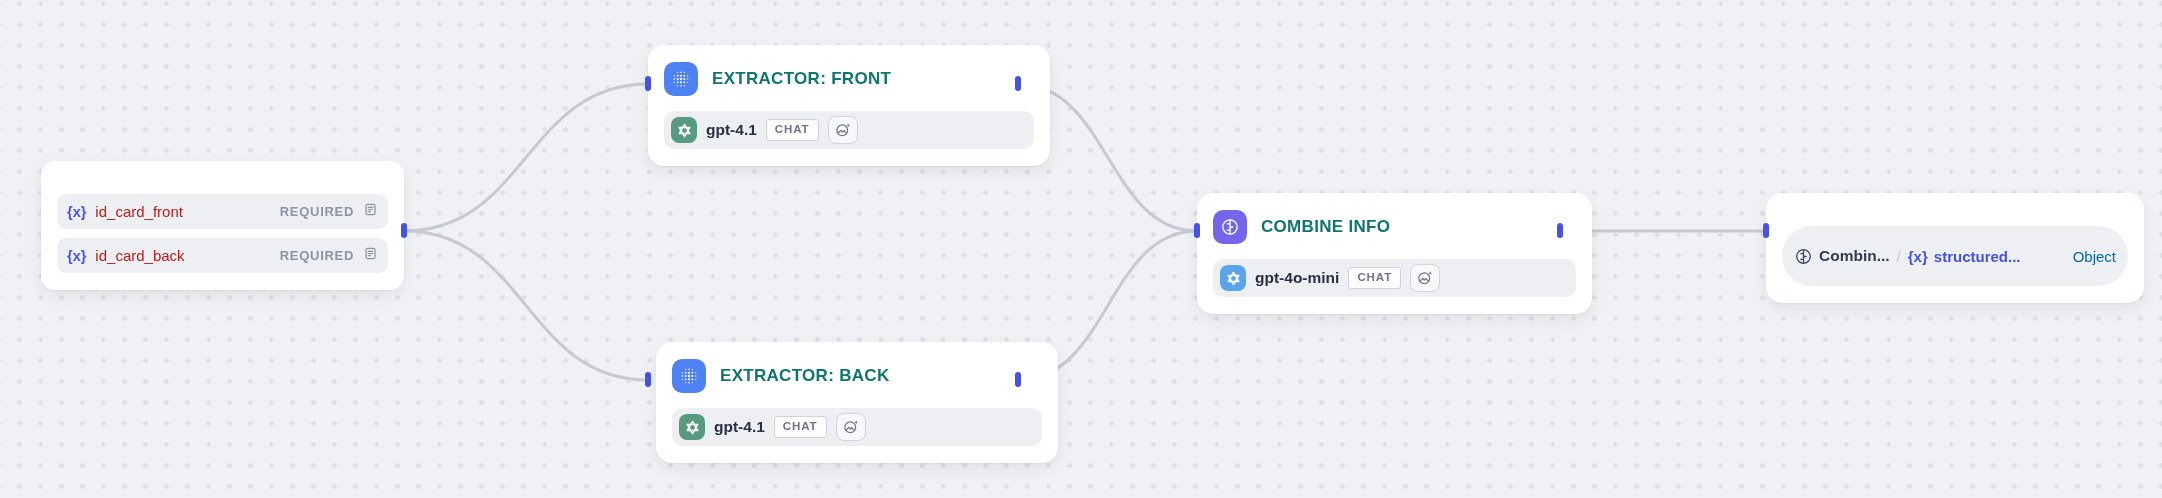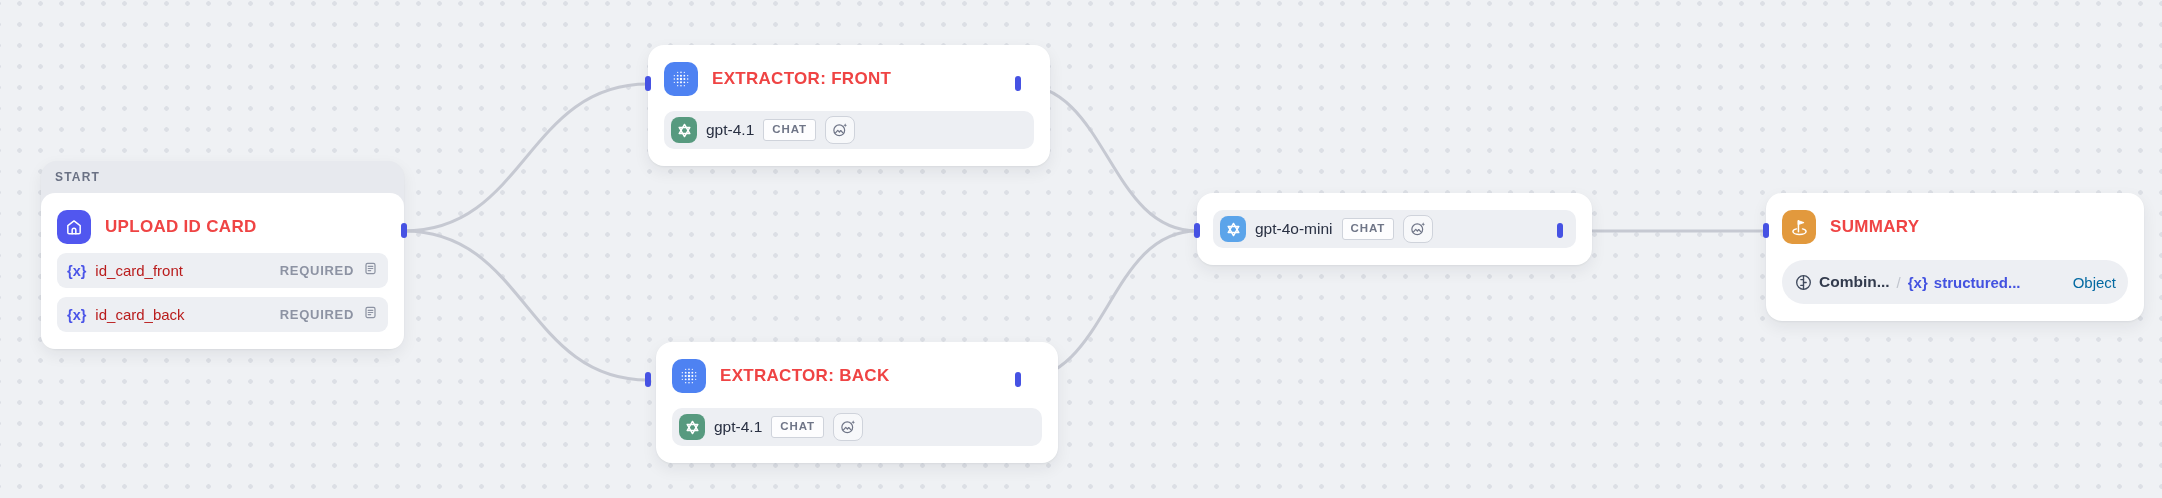--- a/index.html
+++ b/index.html
@@ -38,41 +38,41 @@
   .start-card{box-shadow:none;border-radius:14px;}
 
   .pad{padding:17px 16px;}
   .title-row{display:flex;align-items:center;gap:14px;}
   .title-row.mb{margin-bottom:15px;}
   .node-icon{width:34px;height:34px;border-radius:10px;display:grid;place-items:center;flex:0 0 auto;}
   .ni-upload{background:#5157ef;}
   .ni-extractor{background:#4e82f2;}
   .ni-combine{background:#7466ea;}
   .ni-summary{background:#e2993d;}
-  .node-title{font-size:17px;font-weight:700;color:#ef4444;letter-spacing:.3px;white-space:nowrap;}
+  .node-title{font-size:17px;font-weight:700;color:#0f766e;letter-spacing:.3px;white-space:nowrap;}
 
   .field-row{display:flex;align-items:center;gap:9px;height:35px;padding:0 10px;
     background:#edeff3;border-radius:9px;margin-top:9px;}
   .field-row:first-of-type{margin-top:16px;}
   .var{color:#4a54e8;font-weight:600;font-size:14.5px;}
   .field-name{font-size:15px;color:#b91c1c;}
   .required{margin-left:auto;font-size:13px;font-weight:700;letter-spacing:.7px;color:#8d93a3;}
 
   .model-pill{display:flex;align-items:center;gap:9px;height:38px;padding:0 7px;
     background:#edeff3;border-radius:10px;}
   .provider-chip{width:26px;height:26px;border-radius:8px;display:grid;place-items:center;flex:0 0 auto;}
   .pc-green{background:#579a7f;}
   .pc-blue{background:#5ba4ea;}
-  .model-name{font-size:15.5px;font-weight:400;color:#293042;white-space:nowrap;}
+  .model-name{font-size:15.5px;font-weight:700;color:#293042;white-space:nowrap;}
   .chat-badge{background:#fdfdfe;border:1.4px solid #cfd3db;border-radius:3px;
     padding:4px 8px;font-size:11.5px;font-weight:700;letter-spacing:.9px;color:#6f7587;line-height:1;}
   .cap-chip{width:28px;height:26px;border:1.4px solid #cfd3db;border-radius:8px;
     display:grid;place-items:center;background:rgba(255,255,255,.55);}
 
-  .output-pill{display:flex;align-items:center;gap:6px;height:36px;padding:4px 12px;
+  .output-pill{display:flex;align-items:center;gap:6px;height:36px;padding:12px 12px;
     background:#edeff3;border-radius:999px;margin-top:16px;}
   .out-source{font-size:15.5px;font-weight:600;color:#333b4d;white-space:nowrap;}
   .out-sep{color:#c0c4cd;font-size:15px;margin:0 1px;}
   .out-var,.out-field{color:#4352e0;font-weight:600;font-size:15px;white-space:nowrap;}
   .out-type{margin-left:auto;font-size:15px;color:#0369a1;}
 </style>
 </head>
 <body>
 
 <svg class="edges" xmlns="http://www.w3.org/2000/svg">
@@ -86,33 +86,21 @@
 <div class="handle h-upload-out"></div>
 <div class="handle h-front-in"></div>
 <div class="handle h-front-out"></div>
 <div class="handle h-back-in"></div>
 <div class="handle h-back-out"></div>
 <div class="handle h-combine-in"></div>
 <div class="handle h-combine-out"></div>
 <div class="handle h-summary-in"></div>
 
 <div class="node node-upload start-group">
-  <div class="start-badge">
-    <span>START</span>
-  </div>
   <div class="card start-card pad">
-    <div class="title-row">
-      <div class="node-icon ni-upload">
-        <svg width="20" height="20" viewBox="0 0 24 24" fill="none" stroke="#ffffff" stroke-width="1.8" stroke-linecap="round" stroke-linejoin="round">
-          <path d="M4.6 10.3 L12 4.7 l7.4 5.6 V18.6 a1.6 1.6 0 0 1 -1.6 1.6 H6.2 a1.6 1.6 0 0 1 -1.6 -1.6 Z"></path>
-          <path d="M9.8 20.2 v-4.4 a2.2 2.2 0 0 1 4.4 0 v4.4"></path>
-        </svg>
-      </div>
-      <div class="node-title">UPLOAD ID CARD</div>
-    </div>
     <div class="field-row">
       <span class="var">{x}</span>
       <span class="field-name">id_card_front</span>
       <span class="required">REQUIRED</span>
       <span>
         <svg width="15" height="15" viewBox="0 0 16 16" fill="none" stroke="#8d93a3" stroke-width="1.3" stroke-linecap="round">
           <rect x="3.2" y="2.6" width="9.6" height="10.8" rx="1.6"></rect>
           <path d="M5.6 5.8 h4.8 M5.6 8 h4.8 M5.6 10.2 h2.6"></path>
         </svg>
       </span>
@@ -221,50 +209,50 @@
       <svg width="18" height="18" viewBox="0 0 24 24" fill="none" stroke="#6f7587" stroke-width="1.6" stroke-linecap="round" stroke-linejoin="round">
         <circle cx="11" cy="12.4" r="7.2"></circle>
         <path d="M6 15.8 l3 -3.4 2.2 2.3 1.8 -2 2.6 2.9"></path>
         <path d="M18.9 3 l.75 1.85 1.85 .75 -1.85 .75 -.75 1.85 -.75 -1.85 -1.85 -.75 1.85 -.75 z" fill="#6f7587" stroke="none"></path>
       </svg>
     </span>
   </div>
 </div>
 
 <div class="node node-combine card pad">
+  <div class="title-row mb">
+    <div class="node-icon ni-combine">
+      <svg width="20" height="20" viewBox="0 0 24 24" fill="none" stroke="#ffffff" stroke-width="1.6" stroke-linecap="round">
+        <circle cx="12" cy="12" r="8.6"></circle>
+        <path d="M12 3.8 v16.4"></path>
+        <path d="M8.6 8.3 h3.4 M12 12 h3.4 M8.6 15.7 h3.4"></path>
+      </svg>
+    </div>
+    <div class="node-title">COMBINE INFO</div>
+  </div>
   <div class="model-pill">
     <div class="provider-chip pc-blue">
       <svg width="17" height="17" viewBox="0 0 24 24" fill="none" stroke="#ffffff" stroke-width="2.1" stroke-linejoin="round">
         <path d="M12 3.4 L19.5 16.4 H4.5 Z"></path>
           <path d="M12 20.6 L4.5 7.6 H19.5 Z"></path>
       </svg>
     </div>
     <span class="model-name">gpt-4o-mini</span>
     <span class="chat-badge">CHAT</span>
     <span class="cap-chip">
       <svg width="18" height="18" viewBox="0 0 24 24" fill="none" stroke="#6f7587" stroke-width="1.6" stroke-linecap="round" stroke-linejoin="round">
         <circle cx="11" cy="12.4" r="7.2"></circle>
         <path d="M6 15.8 l3 -3.4 2.2 2.3 1.8 -2 2.6 2.9"></path>
         <path d="M18.9 3 l.75 1.85 1.85 .75 -1.85 .75 -.75 1.85 -.75 -1.85 -1.85 -.75 1.85 -.75 z" fill="#6f7587" stroke="none"></path>
       </svg>
     </span>
   </div>
 </div>
 
 <div class="node node-summary card pad">
-  <div class="title-row">
-    <div class="node-icon ni-summary">
-      <svg width="21" height="21" viewBox="0 0 24 24" fill="none" stroke="#ffffff" stroke-width="1.7" stroke-linecap="round" stroke-linejoin="round">
-        <path d="M8.6 13.6 c-2.5 .6 -4.1 1.8 -4.1 3 0 1.9 3.4 3.4 7.5 3.4 s7.5 -1.5 7.5 -3.4 c0 -1.2 -1.6 -2.4 -4.1 -3"></path>
-        <path d="M10.8 16.8 V4.4"></path>
-        <path d="M10.8 4.2 l6.4 2.2 -6.4 2.2 z" fill="#ffffff" stroke-width="1"></path>
-      </svg>
-    </div>
-    <div class="node-title">SUMMARY</div>
-  </div>
   <div class="output-pill">
     <span style="display:grid;place-items:center;">
       <svg width="19" height="19" viewBox="0 0 24 24" fill="none" stroke="#414b5e" stroke-width="1.7" stroke-linecap="round">
         <circle cx="12" cy="12" r="8.6"></circle>
         <path d="M12 3.8 v16.4"></path>
         <path d="M8.6 8.3 h3.4 M12 12 h3.4 M8.6 15.7 h3.4"></path>
       </svg>
     </span>
     <span class="out-source">Combin...</span>
     <span class="out-sep">/</span>

